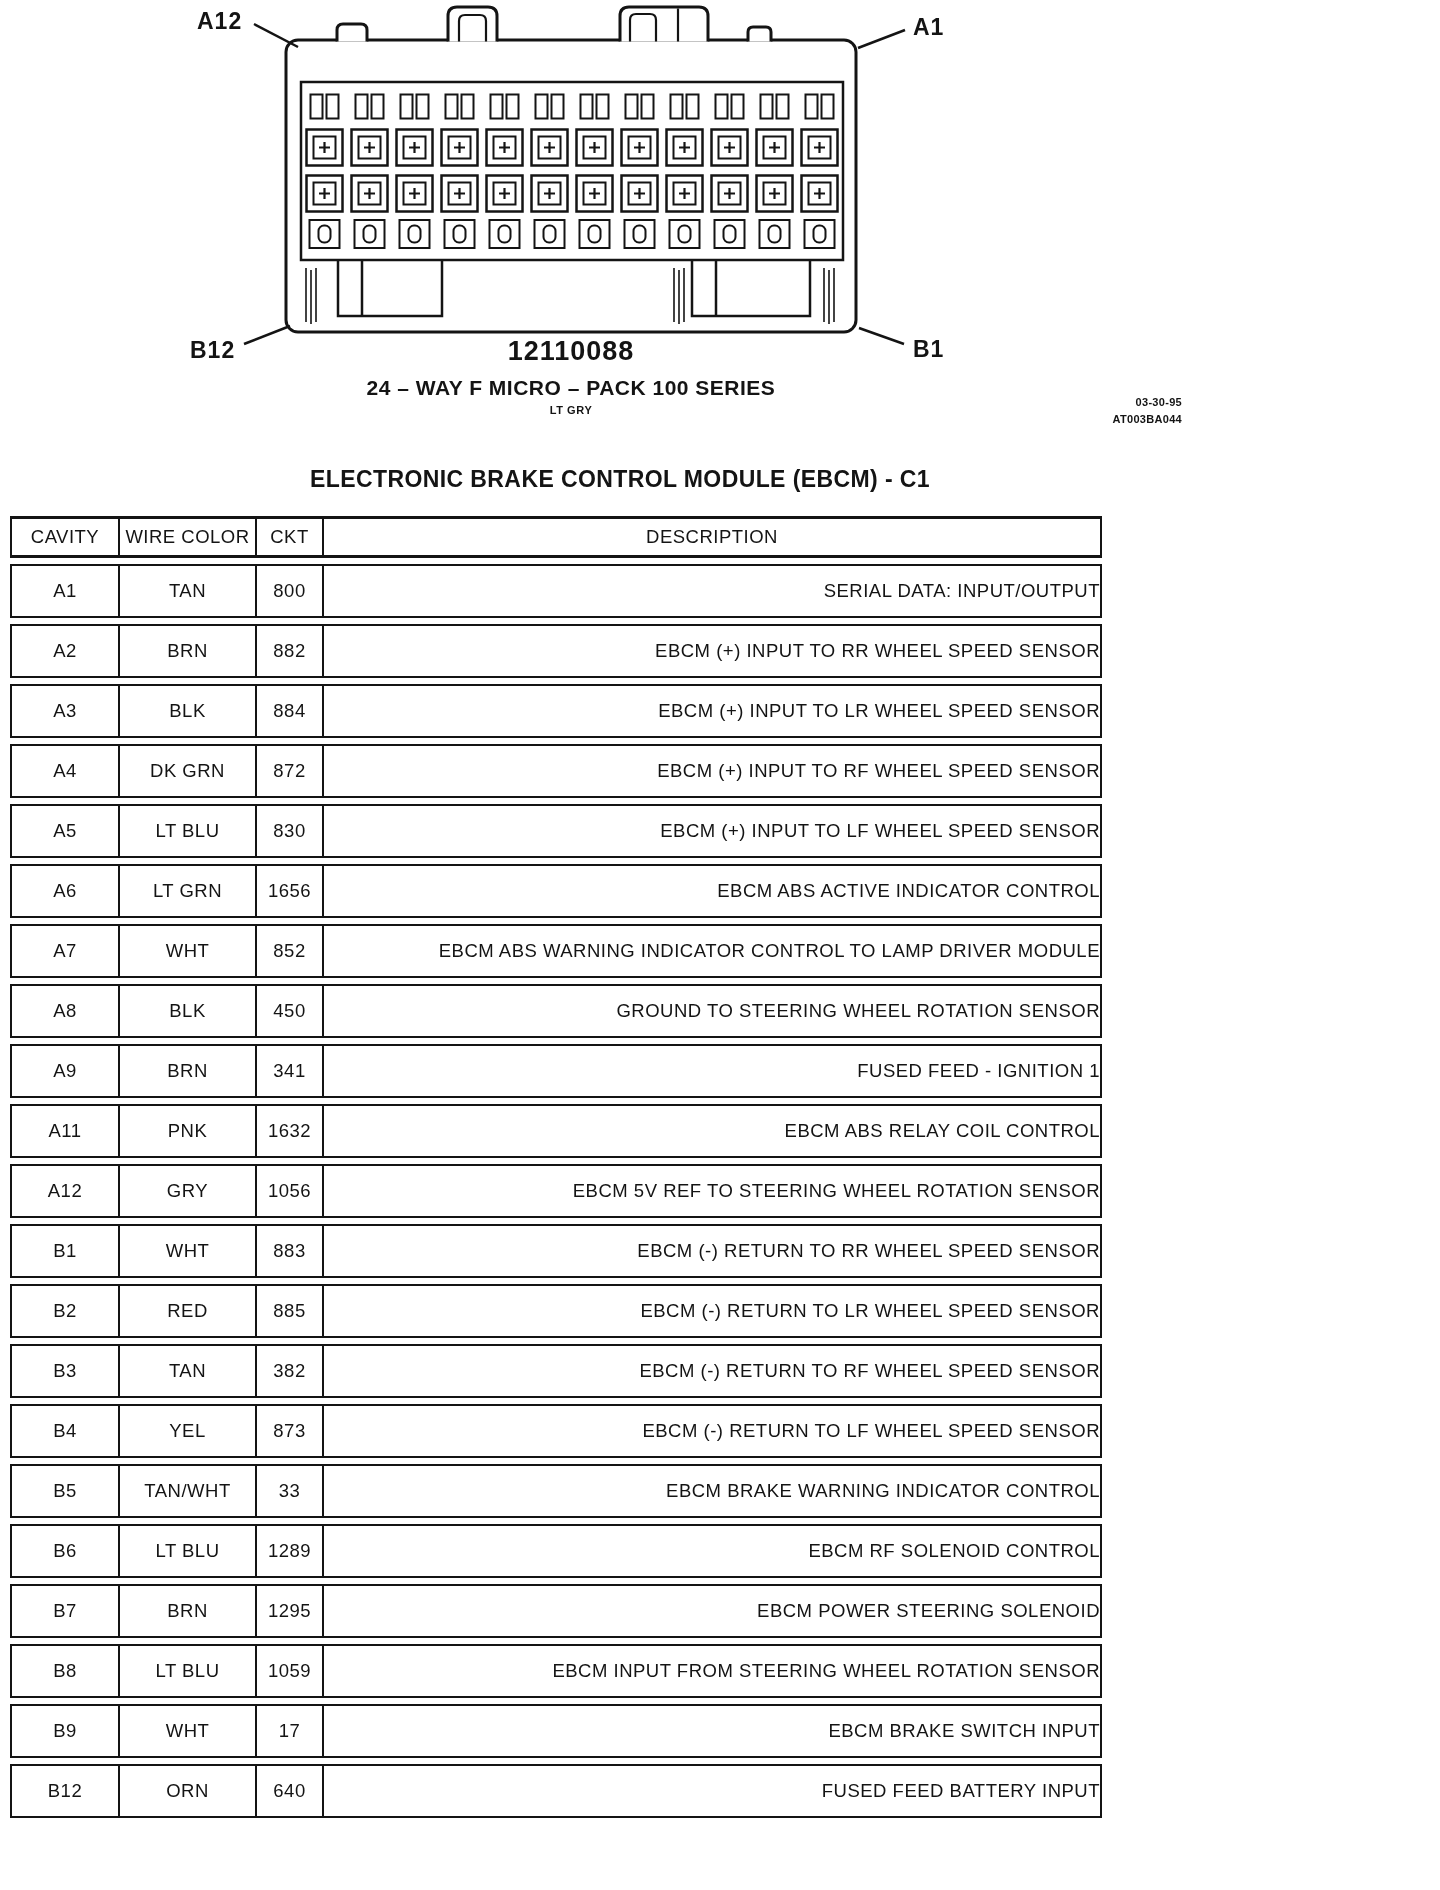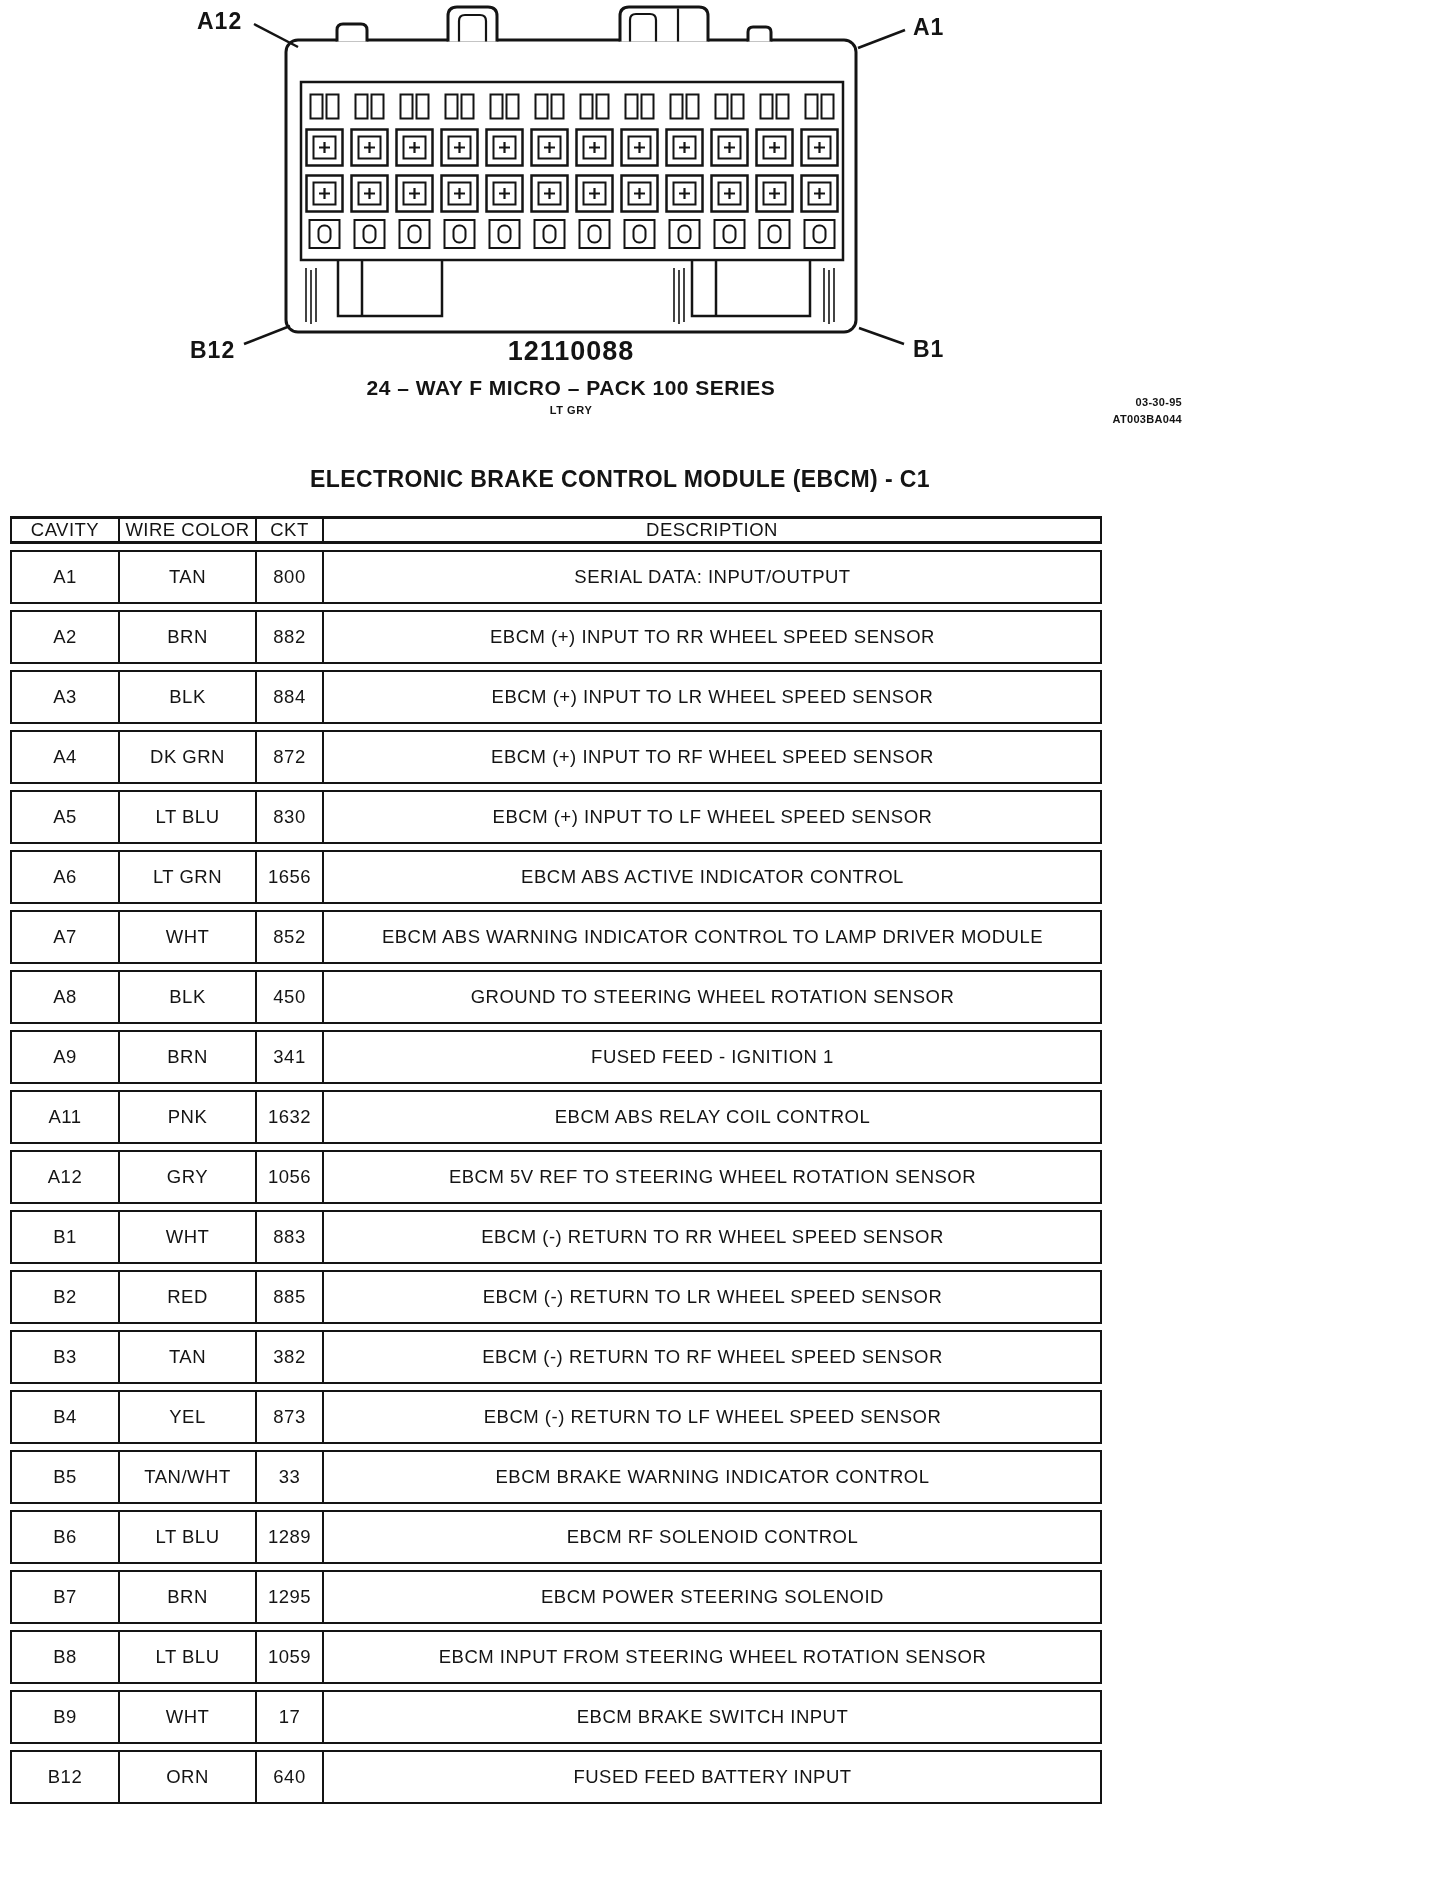--- a/index.html
+++ b/index.html
@@ -14,23 +14,23 @@
   .caption .clr { margin-top: 4px; font-size: 11px; font-weight: bold; letter-spacing: .6px; }
   .docref { position: absolute; top: 394px; right: 258px; text-align: right; font-size: 11px; font-weight: bold; line-height: 17px; letter-spacing: .3px; }
   .title { position: absolute; top: 466px; left: 20px; width: 1200px; text-align: center; font-size: 23px; font-weight: bold; letter-spacing: .4px; }
   table.pinout { margin: 10px 0 0 10px; width: 1092px; border-collapse: separate; border-spacing: 0 6px; table-layout: fixed; }
   .pinout th, .pinout td {
     border-top: 2px solid #141414; border-bottom: 2px solid #141414; border-right: 2px solid #141414;
     font-size: 18.5px; font-weight: 400; letter-spacing: .5px; text-align: center; vertical-align: middle;
     background: #fff; overflow: hidden; white-space: nowrap;
   }
   .pinout th:first-child, .pinout td:first-child { border-left: 2px solid #141414; }
-  .pinout th { height: 28px; border-top-width: 3px; border-bottom-width: 3px; margin-left: 40px; }
+  .pinout th { height: 42px; border-top-width: 3px; border-bottom-width: 3px; margin-left: 40px; }
   .pinout td { height: 54px; }
-  .pinout td.col3 { text-align: center; padding-left: 1px; }
+  .pinout td.col3 { text-align: right; padding-left: 1px; }
 </style>
 </head>
 <body>
 
 <div class="page">
 
   <div class="header-area">
 
     <svg class="connector-svg" width="1440" height="372" viewBox="0 0 1440 372">
       <defs>

